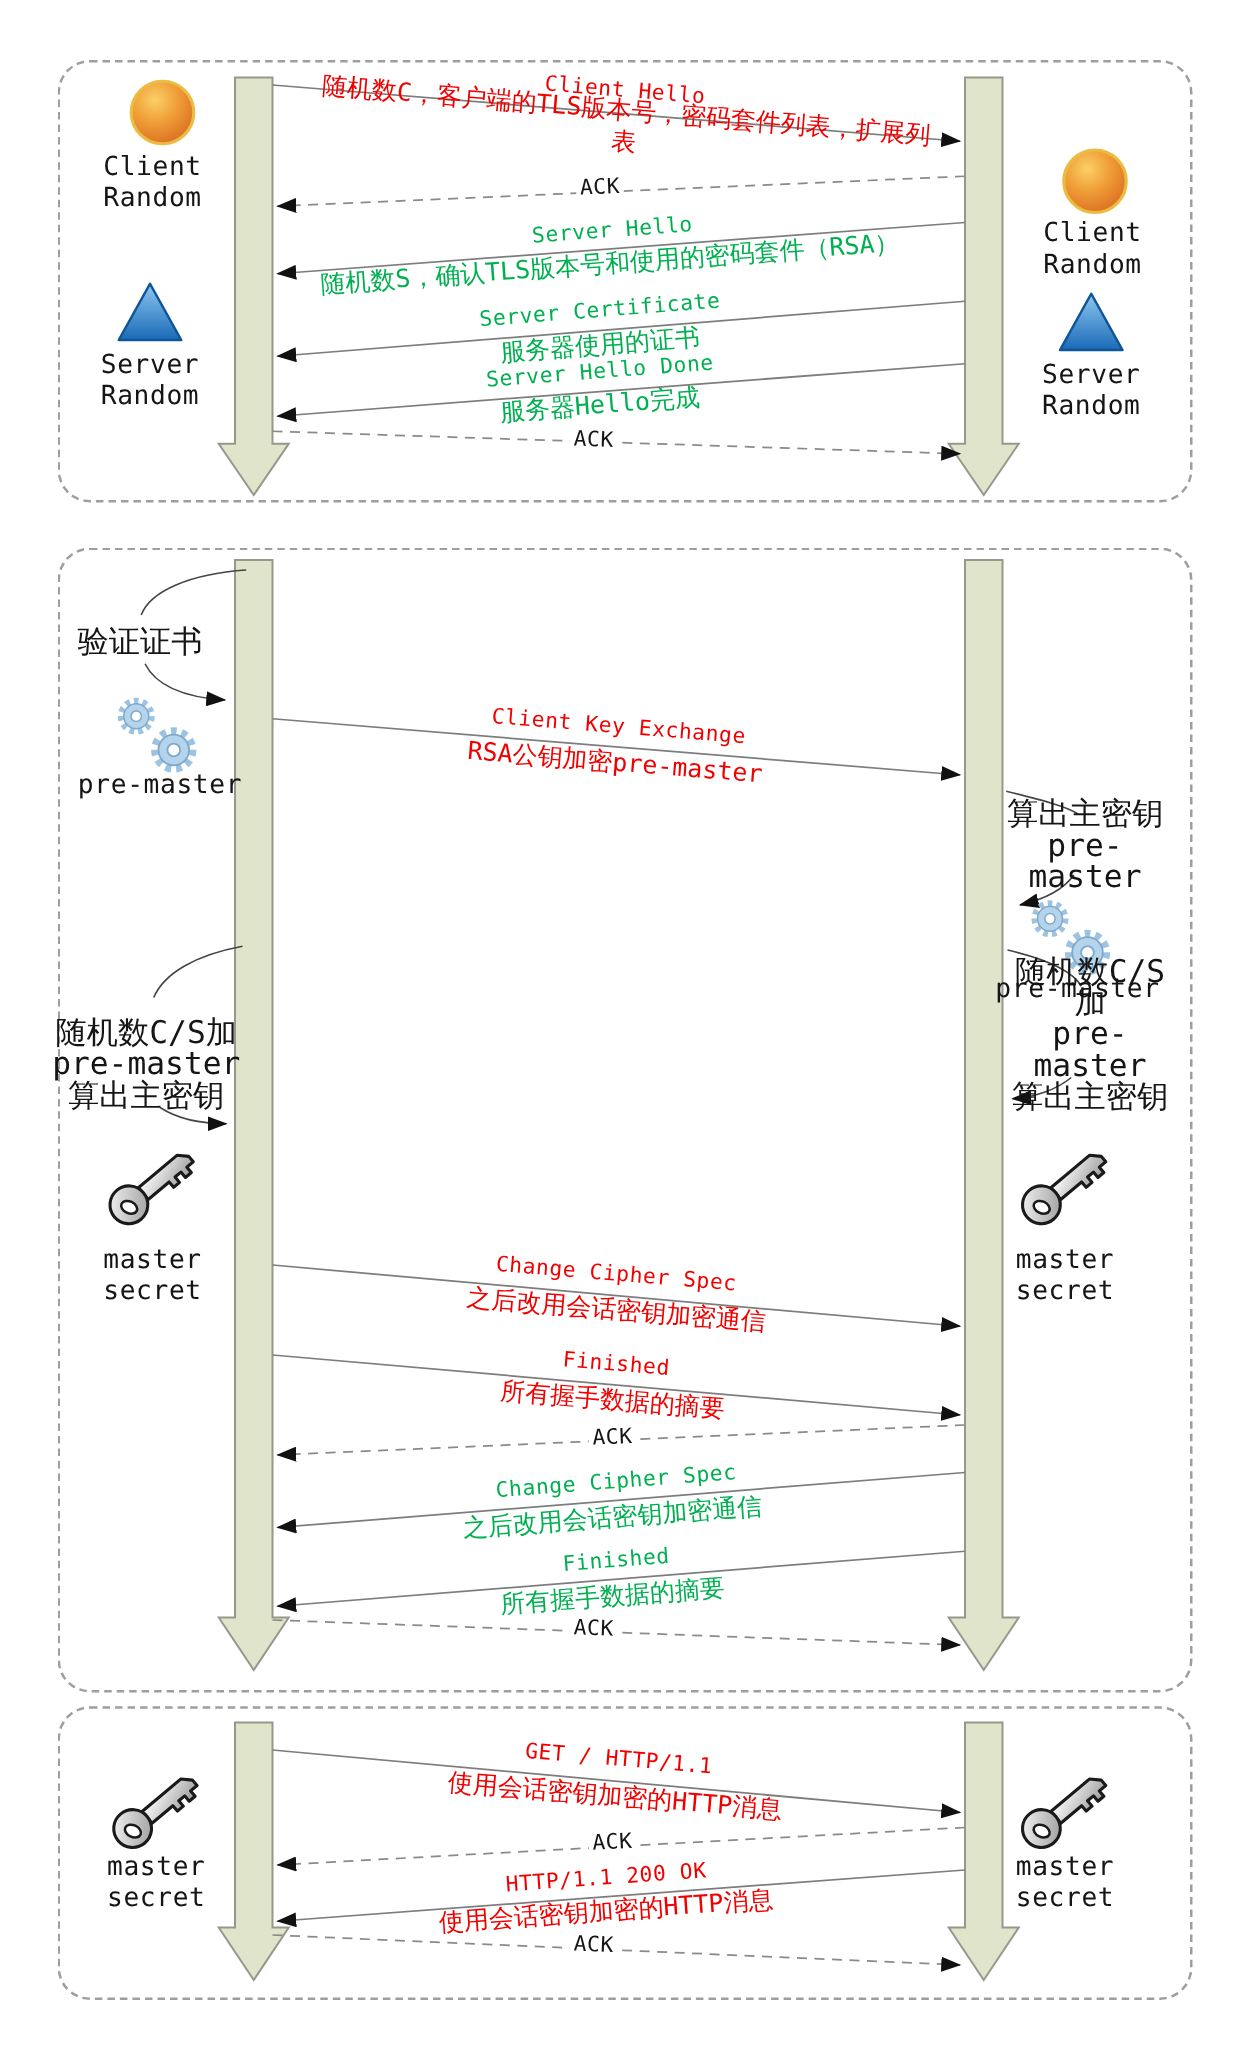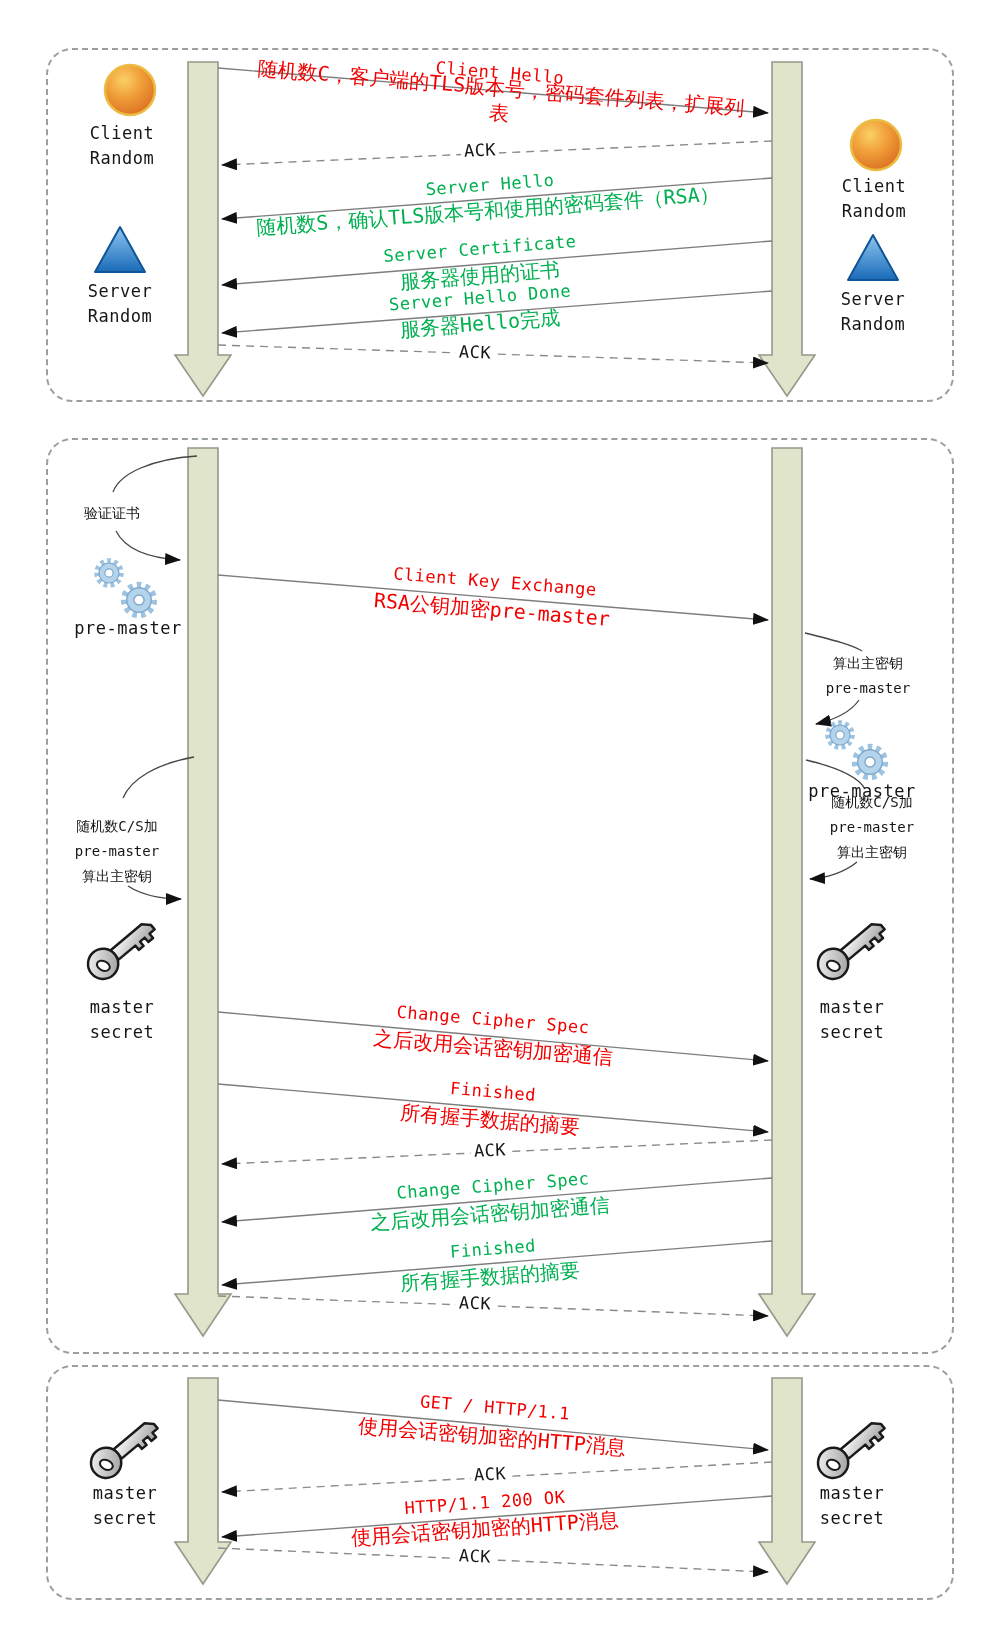--- a/index.html
+++ b/index.html
@@ -6,26 +6,26 @@
   #canvas{position:relative;width:1000px;height:1651px;background:#fff;overflow:hidden;
           font-family:"DejaVu Sans Mono","Liberation Mono",monospace;}
   .panel{position:absolute;border:2px dashed #9aa0a0;border-radius:26px;background:transparent;}
   #panel1{left:46px;top:48px;width:904px;height:350px;}
   #panel2{left:46px;top:438px;width:904px;height:912px;}
   #panel3{left:46px;top:1365px;width:904px;height:231px;}
   svg.layer{position:absolute;left:0;top:0;}
   .lbl{position:absolute;transform:translate(-50%,-50%) rotate(var(--r,0deg));
        font-size:17px;letter-spacing:0.5px;white-space:pre-line;text-align:center;line-height:25px;}
   .cjk{font-size:20px;letter-spacing:0px;}
-  .ann{font-size:14px;letter-spacing:0px;line-height:25px;text-align:center;}
+  .ann{font-size:25px;letter-spacing:0px;line-height:25px;text-align:center;}
   .red{color:#f10000;}
   .grn{color:#00b050;}
   .blk{color:#151515;}
   .ackbg{background:#fff;padding:0 3px;line-height:20px;}
-  .ml{font-size:17px;line-height:25px;}
+  .ml{font-size:21px;line-height:25px;}
 </style>
 </head>
 <body>
 
 <div id="canvas">
 
   <div class="panel" id="panel1"></div>
   <div class="panel" id="panel2"></div>
   <div class="panel" id="panel3"></div>
 

